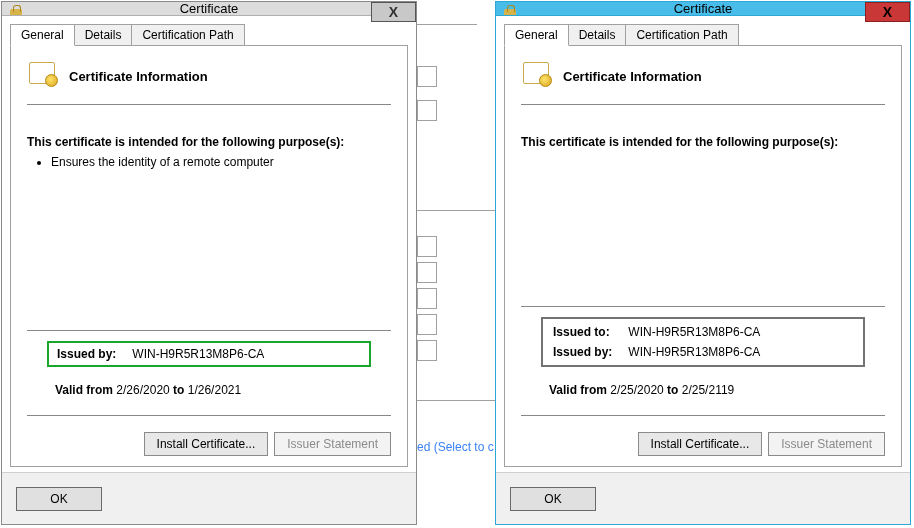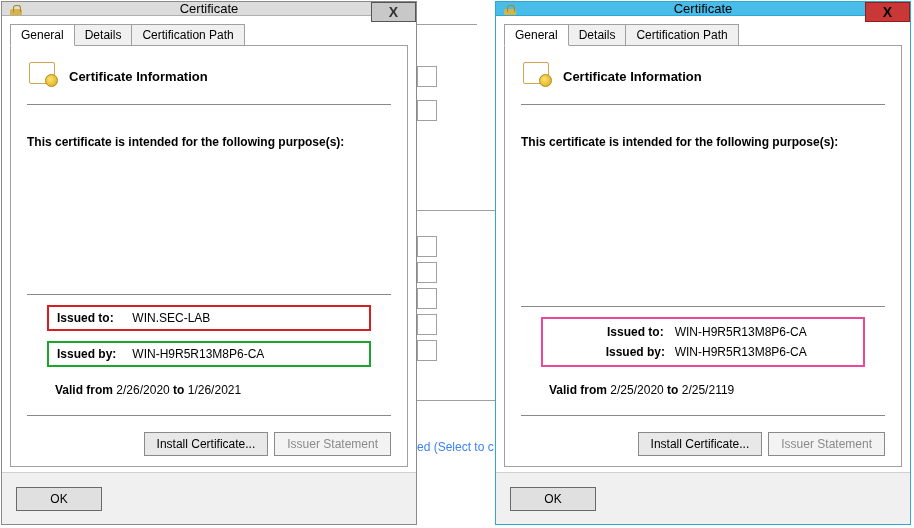--- a/index.html
+++ b/index.html
@@ -236,23 +236,22 @@
     border: 1px solid #6a6a6a;
     background: #e0e0e0;
     padding: 4px 0;
     width: 86px;
     text-align: center;
     font-size: 12px;
     cursor: pointer;
   }
   .green-group {
     margin: 0 20px 10px 20px;
-    border: 2px solid #ec4899;
+    border: 2px solid #737373;
     padding: 2px 4px;
-    text-align: center;
   }
   .green-group .issued-block { margin: 2px 4px; border: none; padding: 2px 2px; }
 </style>
 </head>
 <body>
 
 <div class="bg-fragments">
   <div class="bg-line" style="top:24px; width:60px;"></div>
   <div class="bg-box" style="top:66px; width:20px;"></div>
   <div class="bg-box" style="top:100px; width:20px;"></div>
@@ -281,26 +280,25 @@
     <div class="tab-panel">
       <div class="cert-header">
         <div class="cert-icon">
           <div class="paper"></div>
             <div class="ribbon"></div>
         </div>
         <div class="cert-title">Certificate Information</div>
       </div>
       <hr class="hr">
       <div class="purpose-line">This certificate is intended for the following purpose(s):</div>
+      <ul class="purpose-list">
+        <li>Ensures the identity of a remote computer</li>
+      </ul>
       <div class="spacer"></div>
       <hr class="hr">
-      <div class="issued-block hl-red">
-        <span class="lbl">Issued to:</span>
-        <span>WIN.SEC-LAB</span>
-      </div>
       <div class="issued-block hl-green">
         <span class="lbl">Issued by:</span>
         <span>WIN-H9R5R13M8P6-CA</span>
       </div>
       <div class="valid-line">
         <b>Valid from</b>
         <span> </span>
         <span>2/26/2020</span>
         <span> </span>
         <b>to</b>

